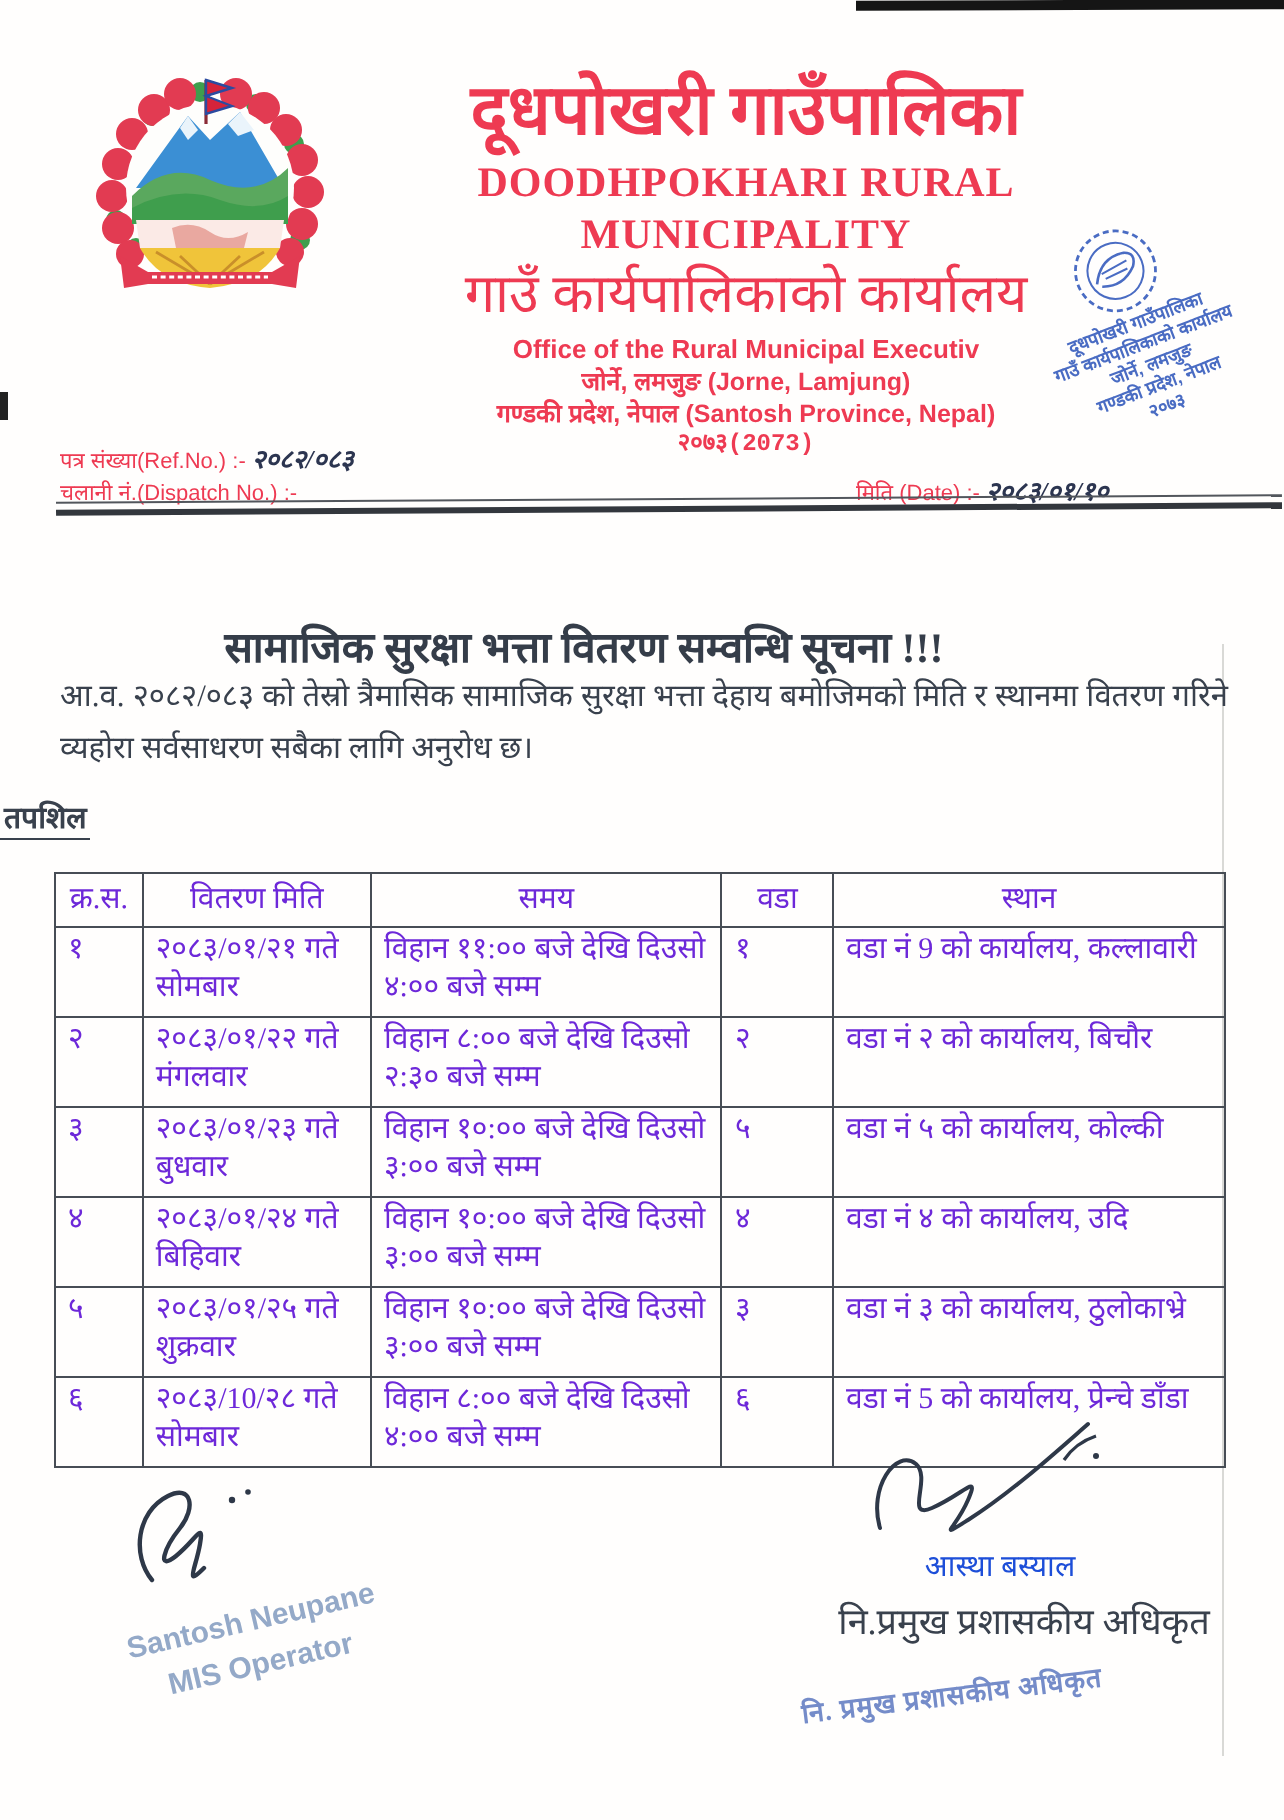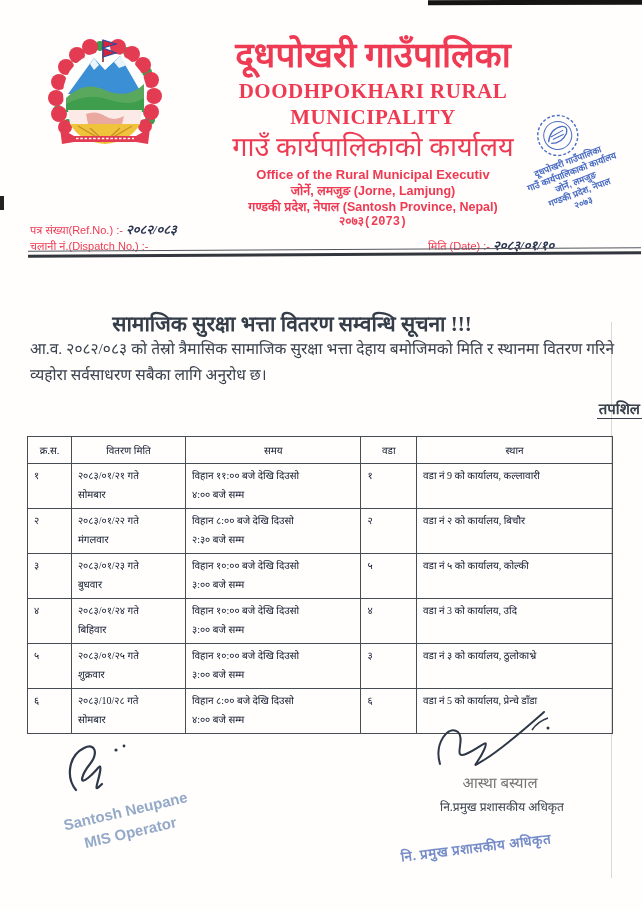--- a/index.html
+++ b/index.html
@@ -32,37 +32,37 @@
 
   
   .refblock{position:absolute;left:30px;top:222px;font-size:11px;line-height:16px;color:#ee3a52;font-family:"Liberation Sans",sans-serif;}
   .hand{color:#2c3550;font-family:"Liberation Serif",serif;font-style:italic;font-size:13px;font-weight:bold;}
   .dateblock{position:absolute;left:428px;top:236px;font-size:11px;color:#ee3a52;font-family:"Liberation Sans",sans-serif;}
   .rule{position:absolute;left:28px;top:249px;width:613px;height:3px;border-top:1px solid #52565c;border-bottom:3px solid #33373d;transform:rotate(-0.35deg);}
 
   
   .notice-title{position:absolute;left:0;top:289px;width:584px;text-align:center;font-size:21px;font-weight:bold;color:#353d49;margin-top:20px;}
   .notice-body{position:absolute;left:30px;top:336px;width:584px;font-size:15.5px;line-height:26px;color:#39414d;text-align:justify;}
-  .tapasil{position:absolute;left:0;top:398px;width:642px;text-align:right;font-size:15px;font-weight:bold;color:#39414d;}
+  .tapasil{position:absolute;left:0;top:398px;width:642px;text-align:left;font-size:15px;font-weight:bold;color:#39414d;}
   .tapasil span{border-bottom:1.5px solid #39414d;padding:0 2px 1px;}
 
   
   .sched{position:absolute;left:27px;top:436px;width:586px;border-collapse:collapse;table-layout:fixed;}
-  .sched th,.sched td{border:1px solid #474d55;padding:2px 6px;vertical-align:top;font-size:10px;line-height:19px;color:#0f172a;font-weight:normal;}
+  .sched th,.sched td{border:1px solid #474d55;padding:2px 6px;vertical-align:top;font-size:15px;line-height:19px;color:#6d28d9;font-weight:normal;}
   .sched th{text-align:center;height:24px;vertical-align:middle;padding:1px 4px;}
   .sched td{height:40px;}
   .c-sn{width:7.5%;} .c-date{width:19.5%;} .c-time{width:30%;} .c-ward{width:9.5%;} .c-place{width:33.5%;}
 
   
   .sig-left-scribble{position:absolute;left:58px;top:738px;width:90px;height:70px;}
   .sig-left-text{position:absolute;left:38px;top:800px;width:180px;text-align:center;transform:rotate(-13deg);
     color:#94a9c8;font-family:"Liberation Sans",sans-serif;font-weight:bold;font-size:15px;line-height:22px;}
   .sig-right-scribble{position:absolute;left:432px;top:708px;width:120px;height:70px;}
-  .sig-right-name{position:absolute;left:400px;top:772px;width:200px;text-align:center;font-size:15px;color:#737373;}
-  .sig-right-title{position:absolute;left:392px;top:798px;width:220px;text-align:center;font-size:12px;color:#39414d;}
+  .sig-right-name{position:absolute;left:400px;top:772px;width:200px;text-align:center;font-size:15px;color:#1d4ed8;}
+  .sig-right-title{position:absolute;left:402px;top:798px;width:220px;text-align:center;font-size:18px;color:#39414d;}
   .stamp-bottom{position:absolute;left:400px;top:833px;width:240px;transform:rotate(-7deg);
     color:#5e79c0;font-size:13.5px;font-weight:bold;opacity:.85;font-family:"Liberation Serif",serif;letter-spacing:.5px;}
 </style>
 </head>
 <body>
 
 <div class="page">
 
   <div class="scan-strip"></div>
   <div class="scan-vline"></div>
@@ -228,21 +228,21 @@
         <td>४</td>
         <td>
             <div>२०८३/०१/२४ गते</div>
             <div>बिहिवार</div>
           </td>
         <td>
             <div>विहान १०:०० बजे देखि दिउसो</div>
             <div>३:०० बजे सम्म</div>
           </td>
         <td>४</td>
-        <td>वडा नं 3 को कार्यालय, उदि</td>
+        <td>वडा नं ४ को कार्यालय, उदि</td>
       </tr>
       <tr>
         <td>५</td>
         <td>
             <div>२०८३/०१/२५ गते</div>
             <div>शुक्रवार</div>
           </td>
         <td>
             <div>विहान १०:०० बजे देखि दिउसो</div>
             <div>३:०० बजे सम्म</div>

